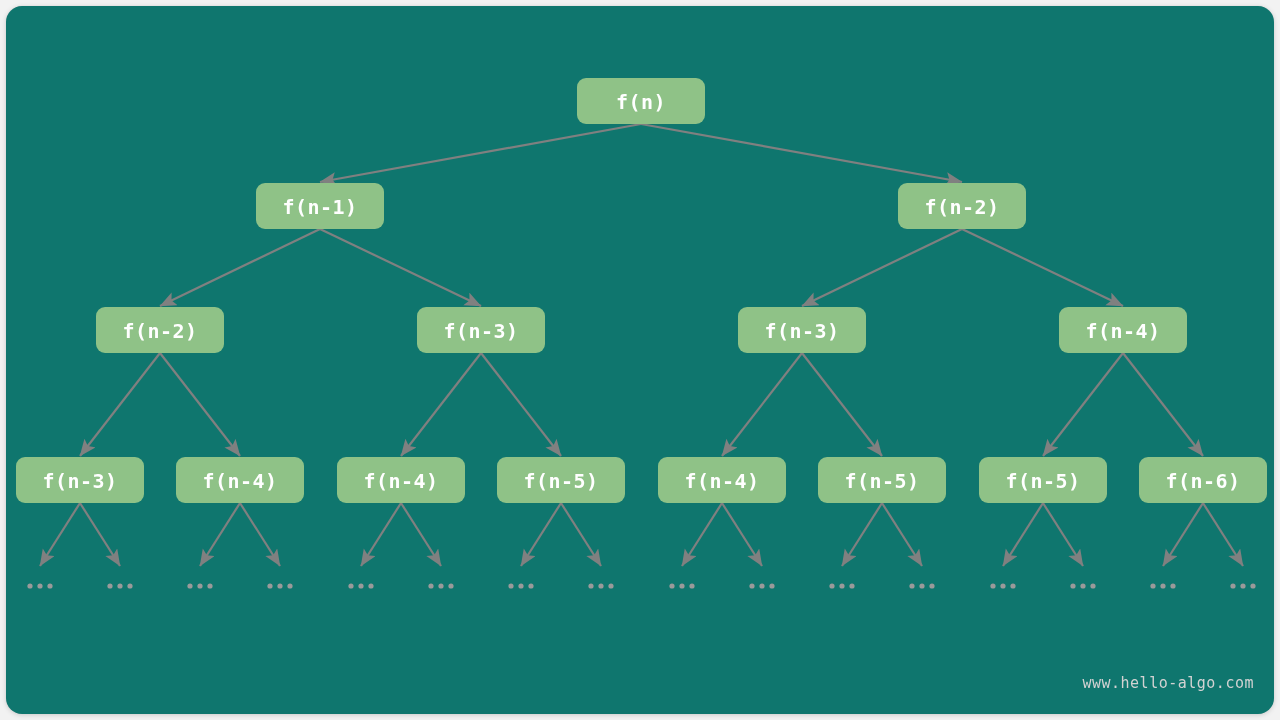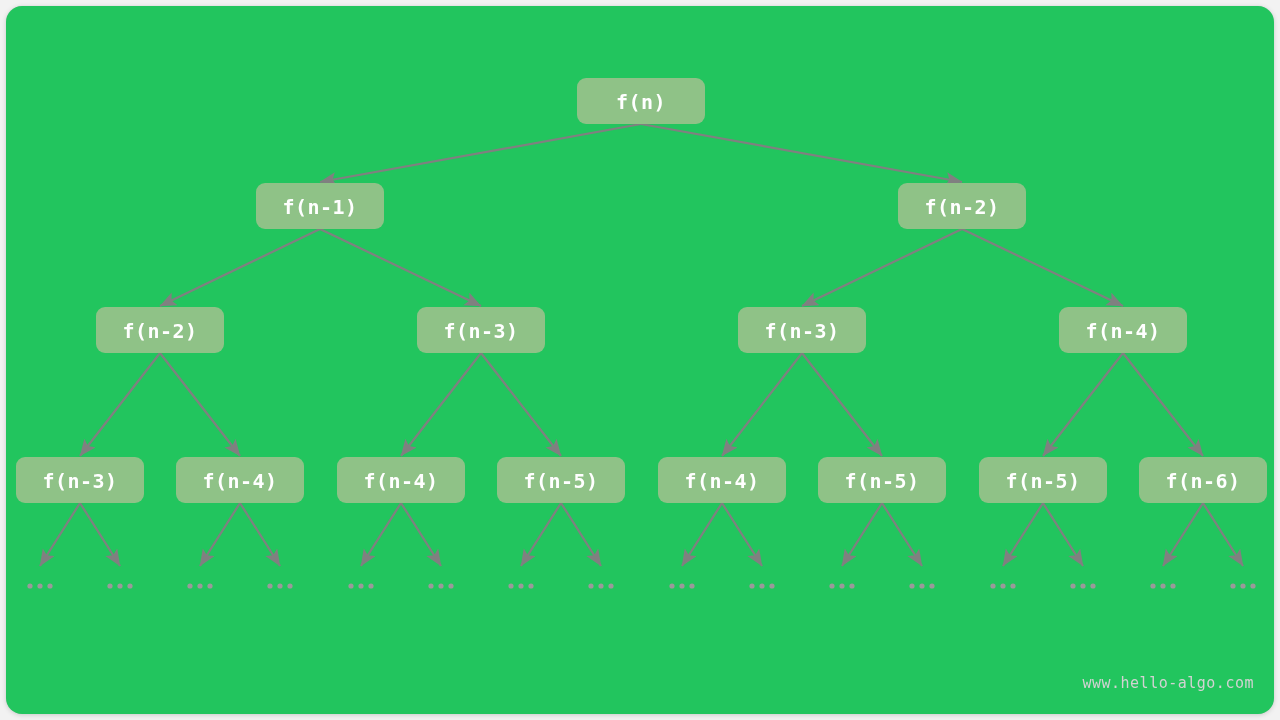--- a/index.html
+++ b/index.html
@@ -10,21 +10,21 @@
     background: #f2f2f2;
     font-family: "DejaVu Sans Mono", monospace;
     overflow: hidden;
   }
   #card {
     position: absolute;
     left: 6px;
     top: 6px;
     width: 1268px;
     height: 708px;
-    background: #22c55e;
+    background: #0f766e;
     border-radius: 16px;
     box-shadow: 0 1px 5px rgba(0,0,0,0.16), 0 0 1px rgba(0,0,0,0.10);
     overflow: hidden;
   }
   #tree-svg {
     position: absolute;
     left: 0;
     top: 0;
     width: 1268px;
     height: 708px;

